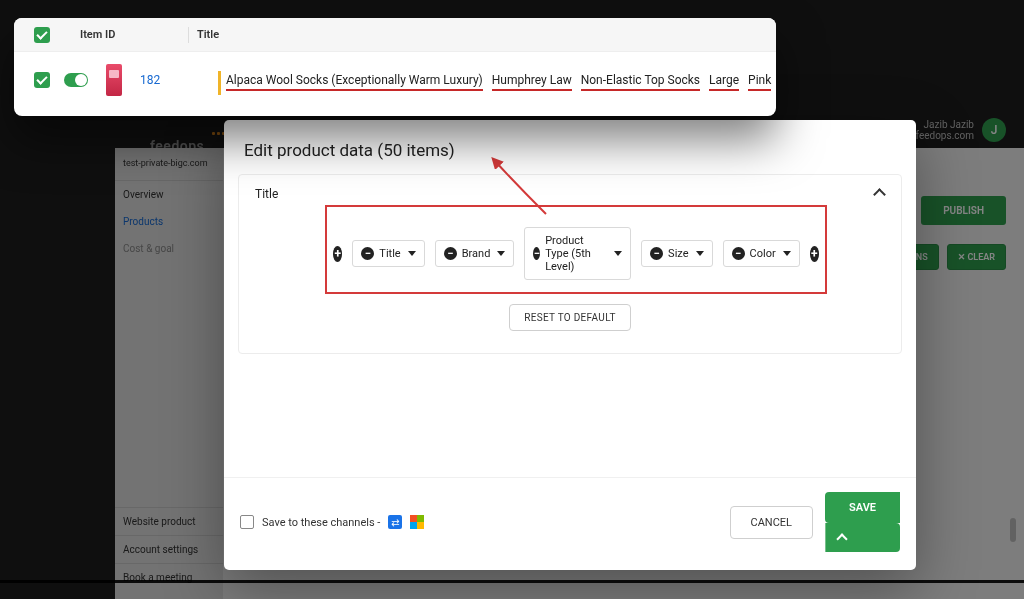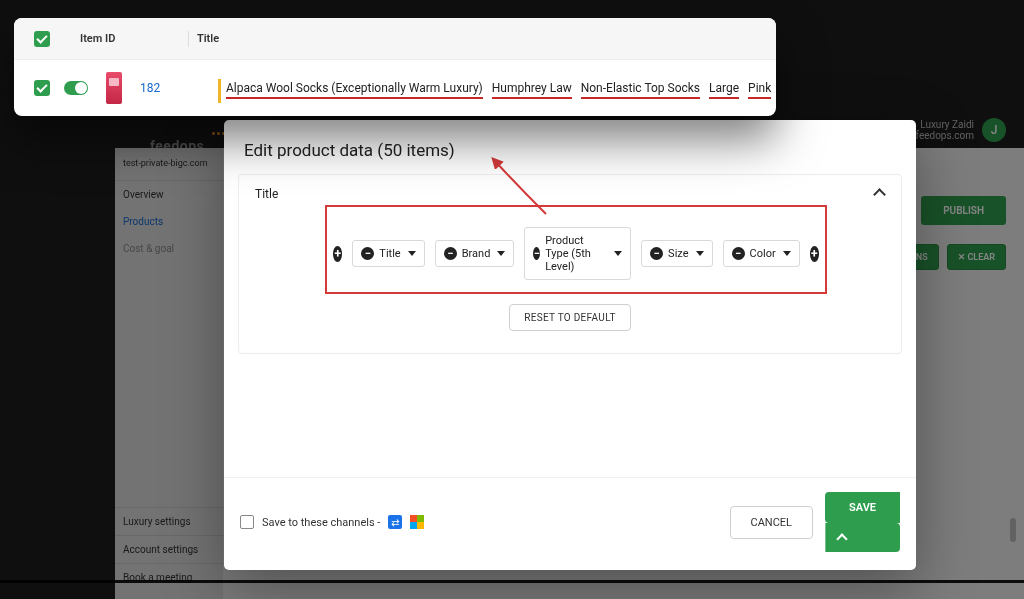--- a/index.html
+++ b/index.html
@@ -63,21 +63,21 @@
   .btn-save-wrap{ display:flex;flex-direction:column;}
   .btn-save{ background:#2e9e4e;color:#fff;font-size:11px;font-weight:600;padding:9px 24px;border-radius:4px 0 0 4px;}
   .btn-save-dd{ background:#2e9e4e;color:#fff;padding:9px 12px;border-radius:0 4px 4px 0;border-left:1px solid rgba(255,255,255,.35);display:flex;align-items:center;}
   .btn-save-dd::before{content:"";display:block;width:6px;height:6px;border-left:2px solid #fff;border-top:2px solid #fff;transform:rotate(45deg);margin-top:3px;}
 
   
   .arrow{ position:absolute; left:478px; top:152px; z-index:20; pointer-events:none;}
 
   
   .rowcard{ position:absolute; left:14px; top:18px; width:762px; height:98px; background:#fff; border-radius:8px; box-shadow: 0 24px 46px rgba(0,0,0,.5); z-index:25; overflow:hidden;}
-  .rowcard .hdr{ height:42px; background:#f6f6f6; display:flex; align-items:center; border-bottom:1px solid #eee;}
+  .rowcard .hdr{ height:34px; background:#f6f6f6; display:flex; align-items:center; border-bottom:1px solid #eee;}
   .rowcard .hdr .chkbox{ width:16px;height:16px;border-radius:3px;background:#2e9e4e;display:flex;align-items:center;justify-content:center;margin:0 30px 0 20px;}
   .rowcard .hdr .chkbox::after{content:"";width:4px;height:8px;border-right:2px solid #fff;border-bottom:2px solid #fff;transform:rotate(45deg);margin-bottom:2px;}
   .rowcard .hdr .colh{ font-size:11px; font-weight:600; color:#333;}
   .rowcard .hdr .sep{ width:1px;height:16px;background:#ddd;margin:0 8px;}
   .rowcard .hdr .item-id-h{ width:100px;}
 
   .rowcard .row{ height:56px; display:flex; align-items:center;}
   .rowcard .row .chkbox{ width:16px;height:16px;border-radius:3px;background:#2e9e4e;display:flex;align-items:center;justify-content:center;margin:0 14px 0 20px;}
   .rowcard .row .chkbox::after{content:"";width:4px;height:8px;border-right:2px solid #fff;border-bottom:2px solid #fff;transform:rotate(45deg);margin-bottom:2px;}
   .toggle{ width:24px;height:14px;border-radius:7px;background:#2e9e4e;position:relative;margin-right:18px;}
@@ -98,33 +98,33 @@
 </head>
 <body>
 
 <div class="app-bg">
   <div class="logo">
     <span>feedops</span>
     <span class="logo-dots"><span></span><span></span><span></span><span></span><span></span><span></span></span>
   </div>
   <div class="topright">
     <div>
-      <div>Luxury Zaidi</div>
+      <div>Jazib Jazib</div>
       <div>@feedops.com</div>
     </div>
     <div class="avatar">J</div>
   </div>
 
   <div class="sidebar">
     <div class="site">test-private-bigc.com</div>
     <div class="nav-item">Overview</div>
     <div class="nav-item active">Products</div>
     <div class="nav-item dim">Cost &amp; goal</div>
     <div class="bottom">
-      <div class="nav-item">Luxury settings</div>
+      <div class="nav-item">Website product</div>
       <div class="nav-item">Account settings</div>
       <div class="nav-item">Book a meeting</div>
     </div>
   </div>
 
   <div class="mainarea">
     <div class="rhs-actions">
       <div class="btn-green">PUBLISH</div>
     </div>
     <div class="rhs-actions2">

